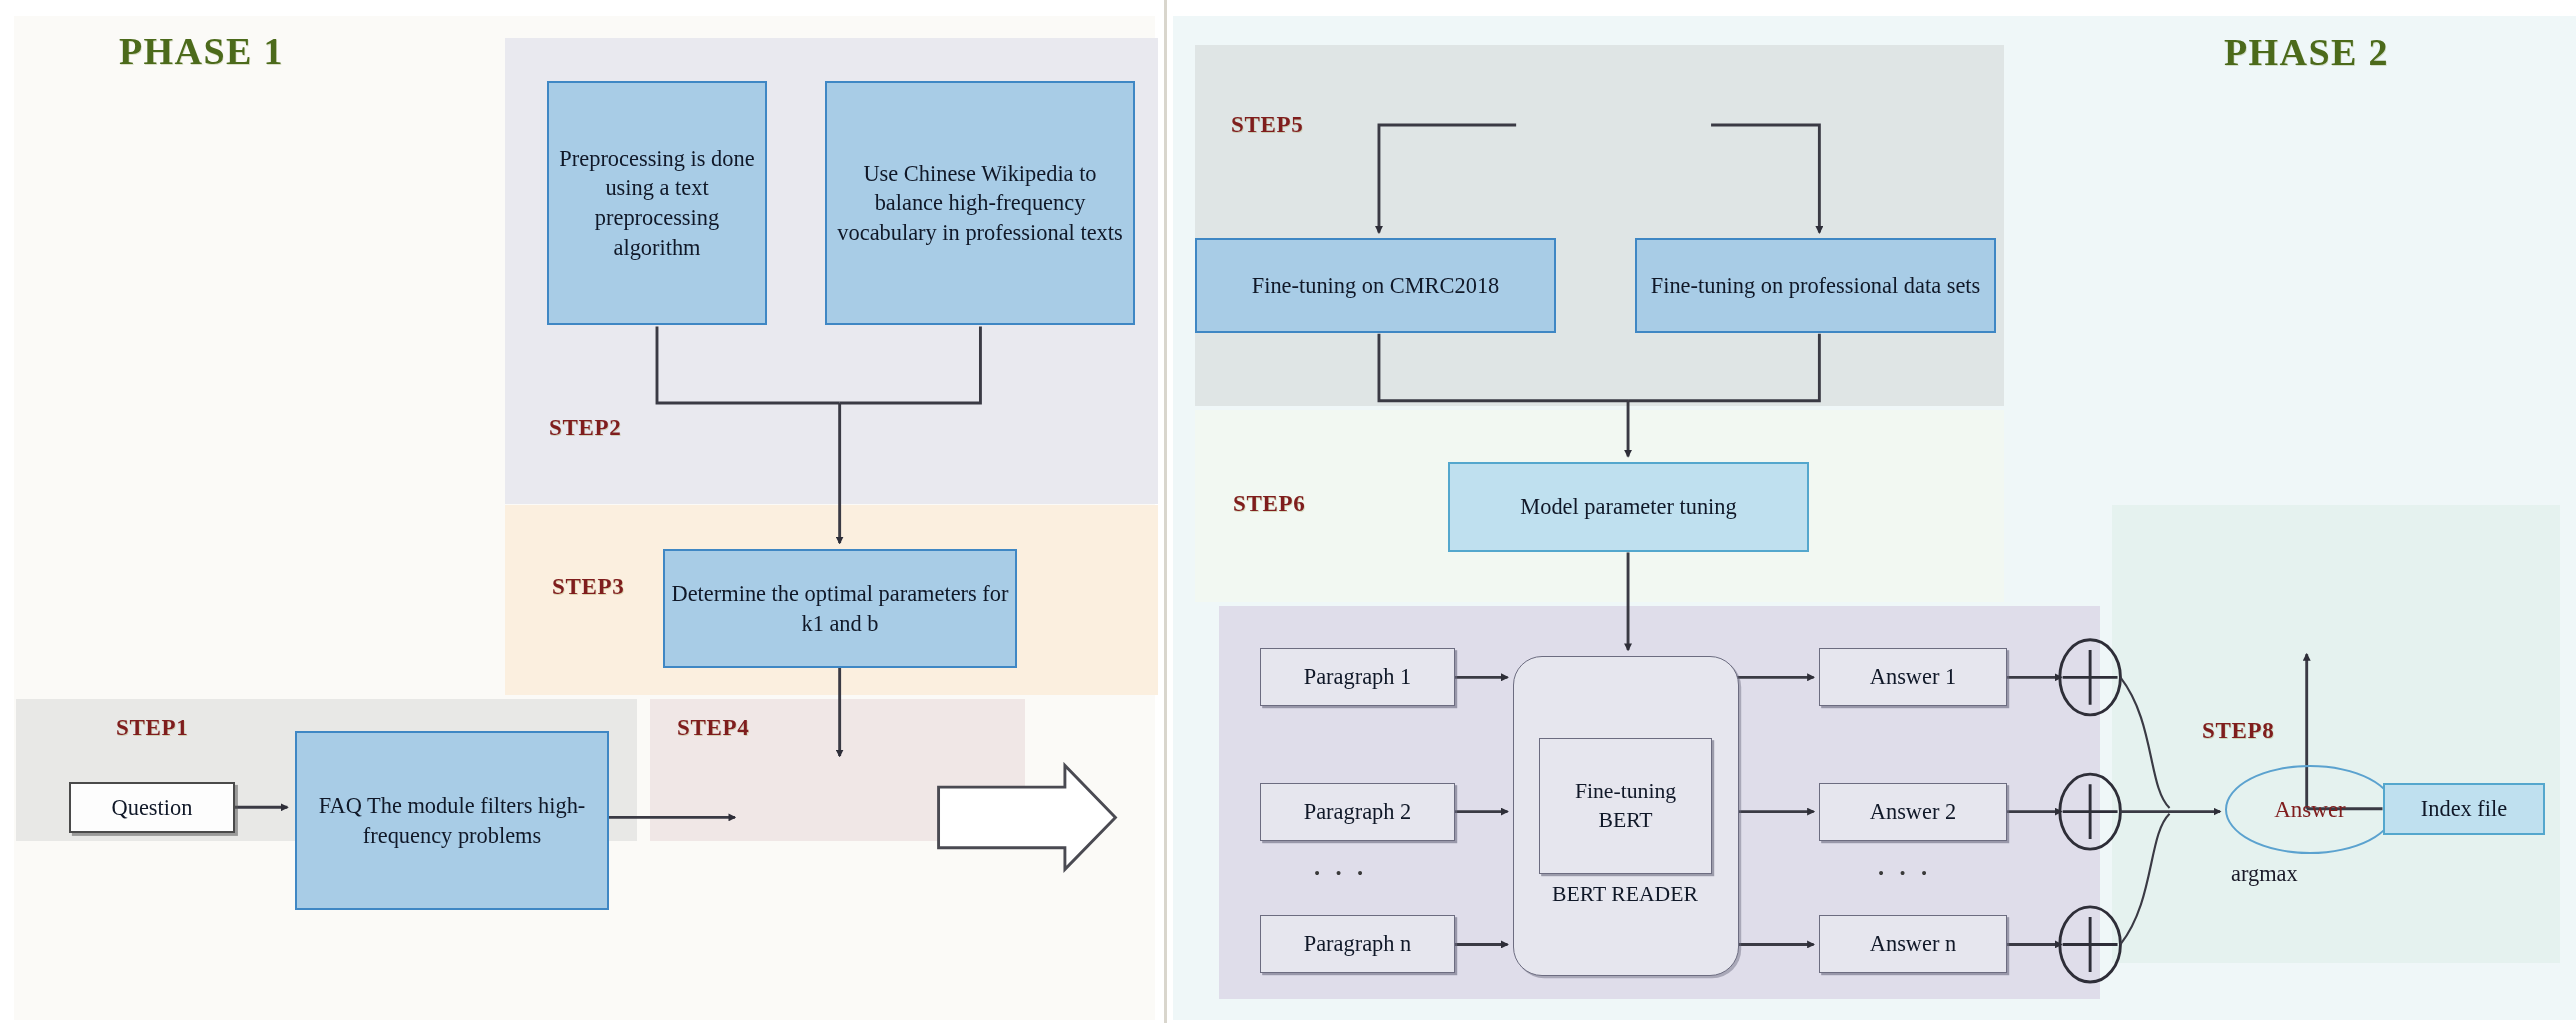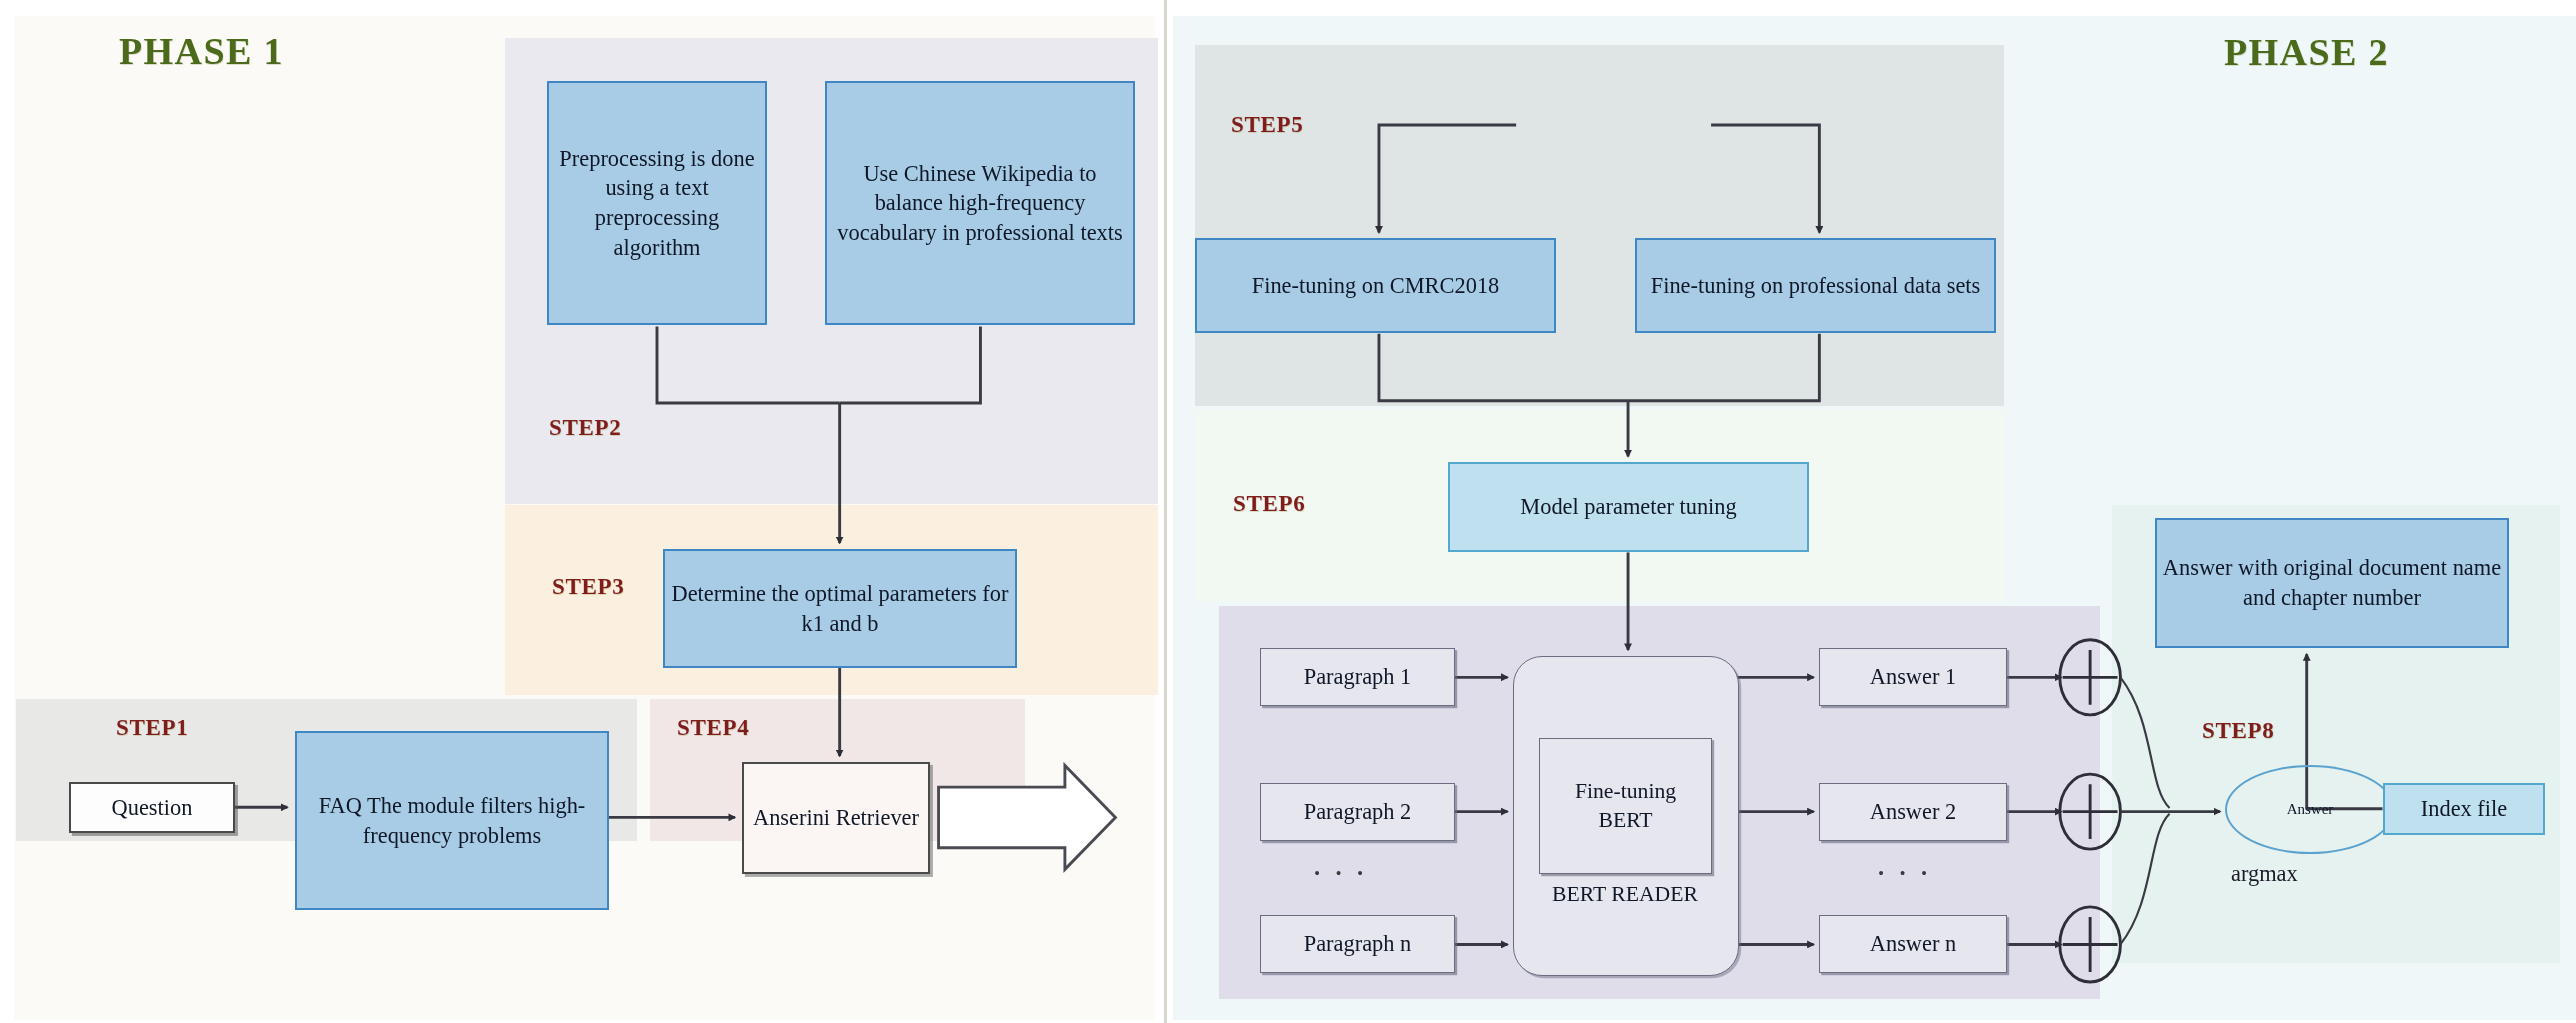--- a/index.html
+++ b/index.html
@@ -92,21 +92,21 @@
   #reader-shell{position:absolute;left:1513px;top:656px;width:224px;height:318px;
                 background:#e6e6ee;border:1.4px solid #6c6c80;border-radius:29px;
                 box-shadow:2.2px 2.2px 0 rgba(105,105,125,.45);}
   #reader-text{position:absolute;left:1513px;top:879px;width:224px;
                text-align:center;font-size:21.7px;color:#101828;line-height:1.45;}
 
   
   #ellipse-answer{position:absolute;left:2225px;top:765px;width:166px;height:85px;
                   border:2.2px solid #5ba2cf;border-radius:50%;background:transparent;
                   display:flex;align-items:center;justify-content:center;
-                  font-size:15px;color:#0f172a;}
+                  font-size:23px;color:#7f1d1d;}
   #argmax{position:absolute;left:2231px;top:861px;font-size:22.4px;color:#1a1a28;}
 
   
   .dots{position:absolute;font-size:24.5px;font-weight:bold;color:#3a3a3a;
         letter-spacing:3.6px;}
   #dots-para{left:1313px;top:859px;}
   #dots-ans{left:1877px;top:859px;}
 
   svg.overlay{position:absolute;left:0;top:0;width:2576px;height:1024px;
               pointer-events:none;}
@@ -197,21 +197,20 @@
   <div class="step-label" id="lbl-step5">STEP5</div>
   <div class="step-label" id="lbl-step6">STEP6</div>
   <div class="step-label" id="lbl-step7">STEP7</div>
   <div class="step-label" id="lbl-step8">STEP8</div>
 
   <div class="node blue-box" id="box-preprocessing">Preprocessing is done using a text preprocessing algorithm</div>
   <div class="node blue-box" id="box-wikipedia">Use Chinese Wikipedia to balance high-frequency vocabulary in professional texts</div>
   <div class="node blue-box" id="box-optimal">Determine the optimal parameters for k1 and b</div>
   <div class="node plain-box" id="box-question">Question</div>
   <div class="node blue-box" id="box-faq">FAQ The module filters high-frequency problems</div>
-  <div class="node anserini-box" id="box-anserini">Anserini Retriever</div>
 
   <div class="node blue-box" id="box-ft-cmrc">Fine-tuning on CMRC2018</div>
   <div class="node blue-box" id="box-ft-prof">Fine-tuning on professional data sets</div>
   <div class="node blue-light" id="box-model-tuning">Model parameter tuning</div>
 
   <div id="reader-shell"></div>
   <div class="node grey-box" id="box-ft-bert">Fine-tuning BERT</div>
   <div id="reader-text">BERT READER</div>
 
   <div class="node grey-box" id="box-para1">Paragraph 1</div>
@@ -221,16 +220,15 @@
 
   <div class="node grey-box" id="box-ans1">Answer 1</div>
   <div class="node grey-box" id="box-ans2">Answer 2</div>
   <div class="node grey-box" id="box-ansn">Answer n</div>
   <div class="dots" id="dots-ans">· · ·</div>
 
   <div id="ellipse-answer">Answer</div>
   <div id="argmax">argmax</div>
 
   <div class="node blue-light" id="box-index">Index file</div>
-  <div class="node blue-box" id="box-answer-orig">Answer with original document name and chapter number</div>
 
 </div>
 
 
 </body></html>

